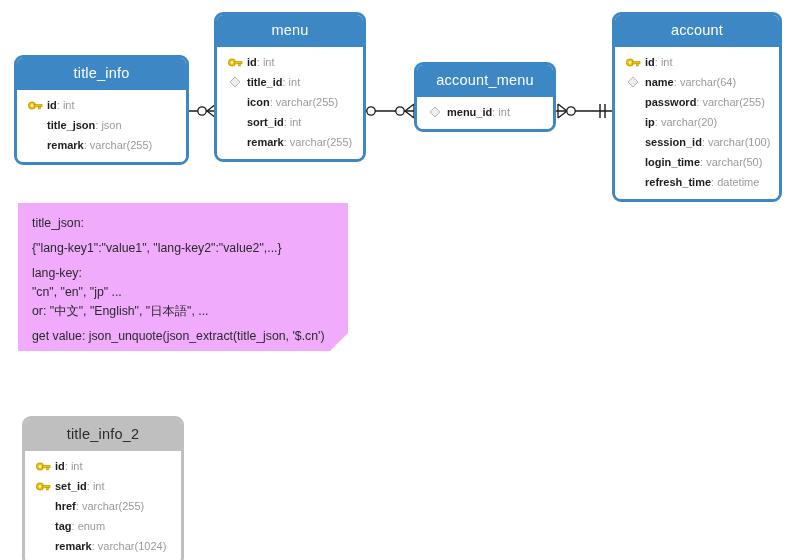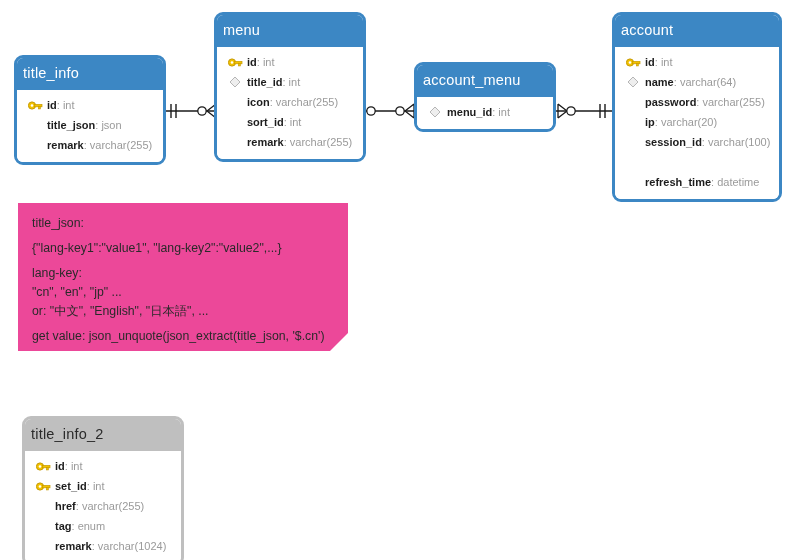--- a/index.html
+++ b/index.html
@@ -26,20 +26,21 @@
     overflow: hidden;
     background: #ffffff;
   }
   .entity.blue {
     border: 3px solid #3c87c4;
   }
   .entity.gray {
     border: 3px solid #bfbfbf;
   }
   .entity-header {
+    text-align: center;
     font-size: 14.5px;
     line-height: 1.2;
     padding: 7px 6px 8px 6px;
     letter-spacing: .2px;
   }
   .entity.blue > .entity-header {
     background: #3c87c4;
     color: #ffffff;
   }
   .entity.gray > .entity-header {
@@ -80,21 +81,21 @@
   .connector {
     position: absolute;
     height: 24px;
     pointer-events: none;
   }
   .connector svg { display:block; overflow: visible; }
 
   
   .note {
     position: absolute;
-    background: #ec4899;
+    background: #f0abfc;
     box-sizing: border-box;
     padding: 13px 14px 12px 14px;
   }
   .note-line {
     font-size: 12.3px;
     color: #2a2a2a;
     line-height: 15px;
     margin-bottom: 10px;
     white-space: nowrap;
   }
@@ -144,21 +145,21 @@
       <line x1="0" y1="12" x2="56" y2="12" stroke="#1a1a1a" stroke-width="1.3"></line>
 
       <path d="M11 12 L2 5 M11 12 L2 19 M2 5 L2 19" stroke="#1a1a1a" stroke-width="1.3" fill="none"></path>
       <circle cx="15" cy="12" r="4.2" fill="#ffffff" stroke="#1a1a1a" stroke-width="1.3"></circle>
 
       <line x1="44" y1="5" x2="44" y2="19" stroke="#1a1a1a" stroke-width="1.4"></line>
       <line x1="49" y1="5" x2="49" y2="19" stroke="#1a1a1a" stroke-width="1.4"></line>
     </svg>
   </div>
 
-  <div class="entity blue" style="left:14px; top:55px; width:152px;">
+  <div class="entity blue" style="left:14px; top:55px; width:175px;">
     <div class="entity-header">title_info</div>
     <div class="entity-body">
 
       <div class="field-row">
         <span class="field-icon">
           <svg width="15" height="13" viewBox="0 0 15 13">
             <circle cx="4" cy="6.5" r="3.6" fill="#f2c200" stroke="#c79a00" stroke-width="1"></circle>
             <circle cx="4" cy="6.5" r="1.3" fill="#ffffff"></circle>
             <rect x="6.5" y="5.4" width="7.5" height="2.4" fill="#f2c200" stroke="#c79a00" stroke-width="0.7"></rect>
             <rect x="10.6" y="7.5" width="1.7" height="2.4" fill="#f2c200" stroke="#c79a00" stroke-width="0.7"></rect>
@@ -277,20 +278,21 @@
         <span class="field-text"><span class="field-name">ip</span>: <span>varchar(20)</span></span>
       </div>
 
       <div class="field-row">
         <span class="field-icon"></span>
         <span class="field-text"><span class="field-name">session_id</span>: <span>varchar(100)</span></span>
       </div>
 
       <div class="field-row">
         <span class="field-icon"></span>
+        <span class="field-text"><span class="field-name">login_time</span>: <span>varchar(50)</span></span>
       </div>
 
       <div class="field-row">
         <span class="field-icon"></span>
         <span class="field-text"><span class="field-name">refresh_time</span>: <span>datetime</span></span>
       </div>
 
     </div>
   </div>
 

